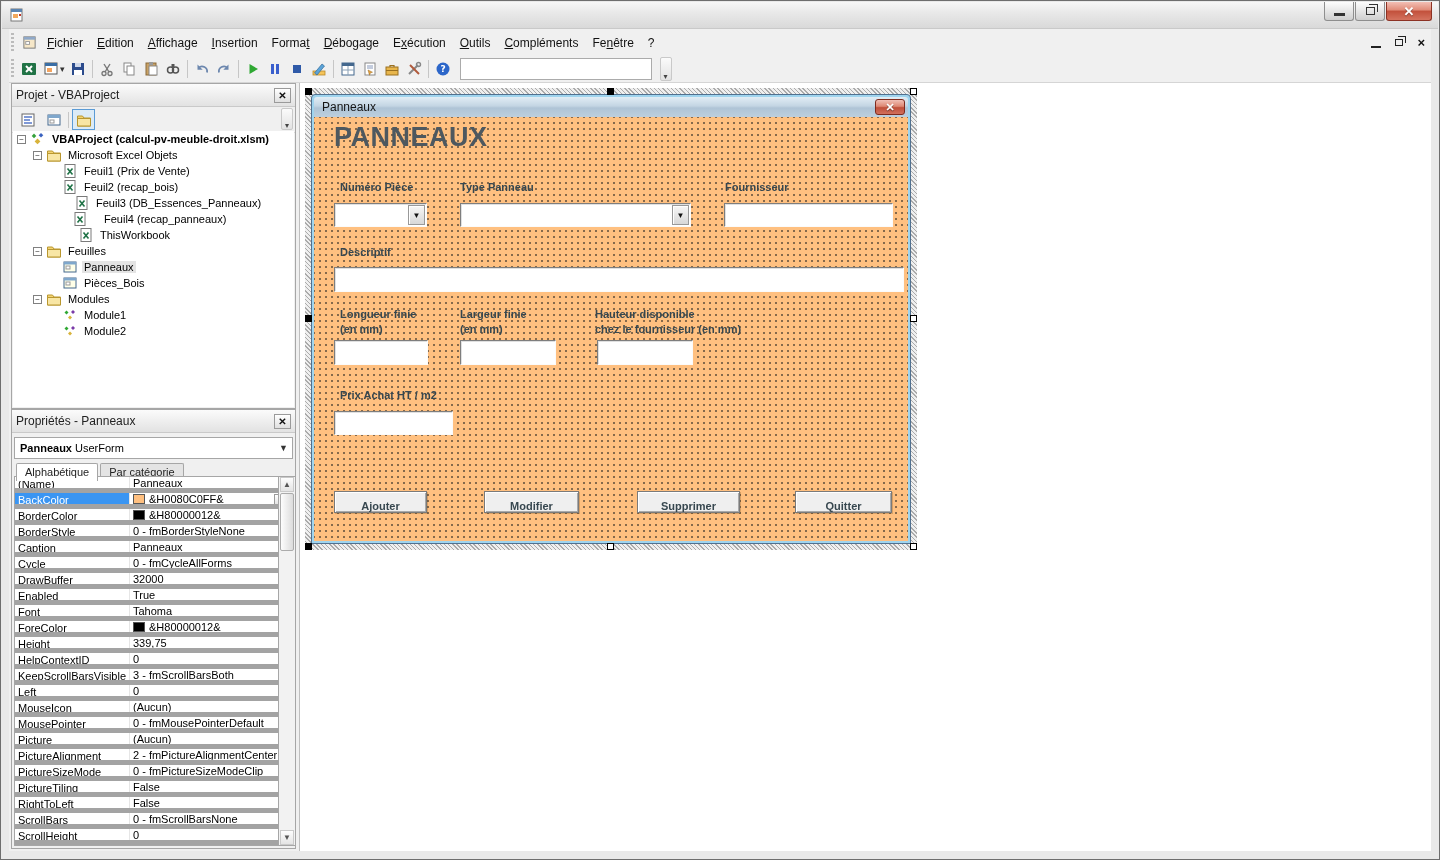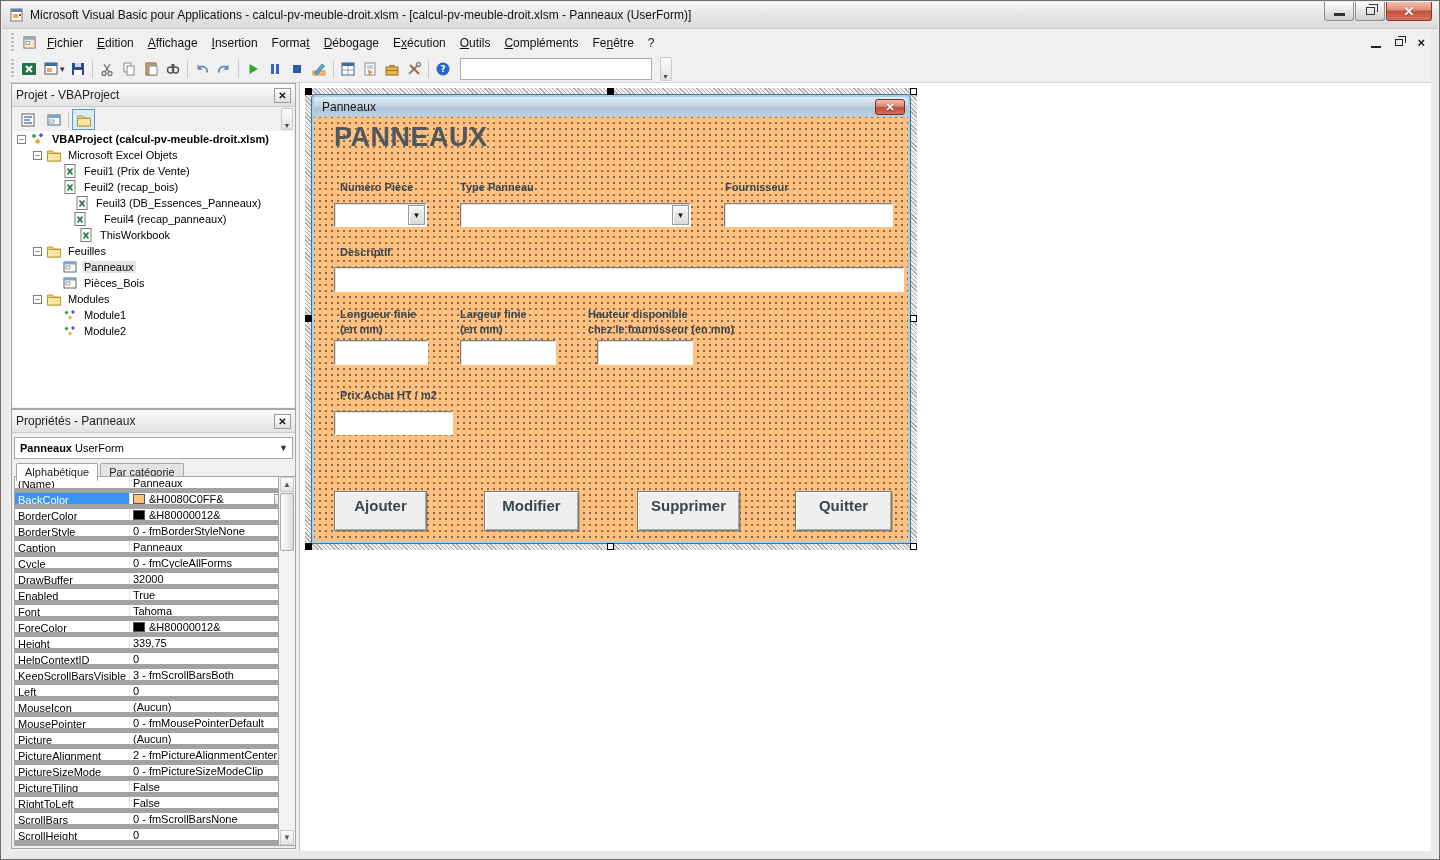--- a/index.html
+++ b/index.html
@@ -130,42 +130,41 @@
     background-size:6px 6px; background-position:3px 3px; overflow:hidden; }
   .uf-heading { position:absolute; left:20px; top:5px; font-size:27px; font-weight:bold;
     color:#4E585F; letter-spacing:.5px; }
   .uf-label { position:absolute; font-size:11px; font-weight:bold; color:#37474F; line-height:15px;
     white-space:pre-line; }
   .uf-box { position:absolute; background:#fff; border:1px solid;
     border-color:#7E7E7E #FBFBFB #FBFBFB #7E7E7E; box-shadow:inset 1px 1px 0 rgba(0,0,0,.12); }
   .uf-combo .cdrop { position:absolute; right:1px; top:1px; bottom:1px; width:17px;
     background:linear-gradient(#F6F6F6,#D8D8D8); border:1px solid #999;
     box-shadow:inset 1px 1px 0 #fff; font-size:8px; color:#111; text-align:center; line-height:20px; }
-  .uf-btn { position:absolute; height:40px; background:#EFEFEF; border:1px solid #7A7A7A;
+  .uf-btn { position:absolute; height:22px; background:#EFEFEF; border:1px solid #7A7A7A;
     box-shadow:inset 1px 1px 0 #FFF, inset -1px -1px 0 #A9A9A9, 1px 1px 0 rgba(90,60,20,.25);
-    font-size:15px; font-weight:bold; color:#37474F; text-align:center; line-height:28px; }
+    font-size:11px; font-weight:bold; color:#37474F; text-align:center; line-height:28px; }
 
   svg { display:block; }
 </style>
 </head>
 <body>
 
 <div class="screen">
   <div class="win">
 
     <div class="titlebar">
       <span class="app-ico">
         <svg width="16" height="16" viewBox="0 0 16 16">
             <rect x="2" y="2" width="11" height="12" fill="#fff" stroke="#777"></rect>
             <rect x="2" y="2" width="11" height="3" fill="#5B84B1"></rect>
             <rect x="4" y="7" width="5" height="4" fill="#F2A85C"></rect>
             <rect x="10" y="7" width="2" height="2" fill="#C0392B"></rect>
           </svg>
       </span>
-      <span class="title-text">Microsoft Visual Basic pour Applications - calcul-pv-meuble-droit.xlsm - [calcul-pv-meuble-droit.xlsm - Panneaux (UserForm)]</span>
       <div class="winbtns">
         <div class="wbtn">
             <span class="g-min"></span>
           </div>
         <div class="wbtn">
             <span class="g-restore"></span>
           </div>
         <div class="wbtn close">
             <span class="g-close">✕</span>
           </div>
@@ -704,21 +703,21 @@
               </div>
             <div class="uf-box" style="left:410px;top:86px;width:169px;height:24px"></div>
 
             <div class="uf-label" style="left:26px;top:128px">Descriptif</div>
             <div class="uf-box" style="left:20px;top:150px;width:570px;height:25px"></div>
 
             <div class="uf-label" style="left:26px;top:190px">Longueur finie
 (en mm)</div>
             <div class="uf-label" style="left:146px;top:190px">Largeur finie
 (en mm)</div>
-            <div class="uf-label" style="left:274px;top:190px">Hauteur disponible
+            <div class="uf-label" style="left:281px;top:190px">Hauteur disponible
 chez le fournisseur (en mm)</div>
 
             <div class="uf-box" style="left:20px;top:223px;width:94px;height:25px"></div>
             <div class="uf-box" style="left:146px;top:223px;width:96px;height:25px"></div>
             <div class="uf-box" style="left:283px;top:223px;width:96px;height:25px"></div>
 
             <div class="uf-label" style="left:26px;top:271px">Prix Achat HT / m2</div>
             <div class="uf-box" style="left:20px;top:294px;width:119px;height:24px"></div>
 
             <div>

